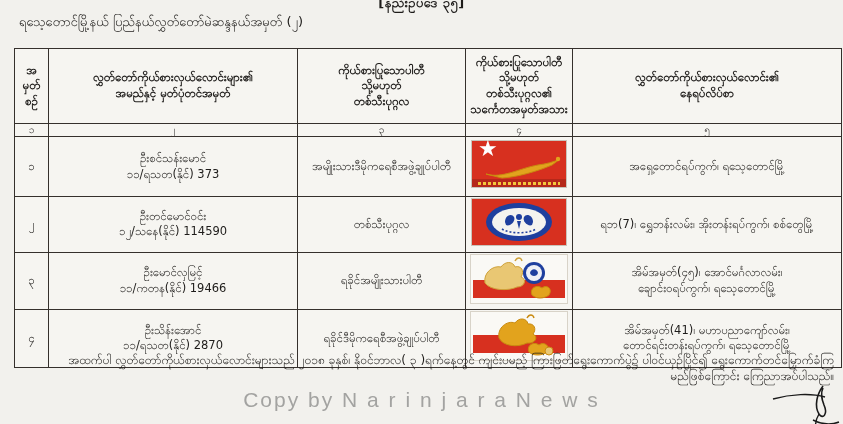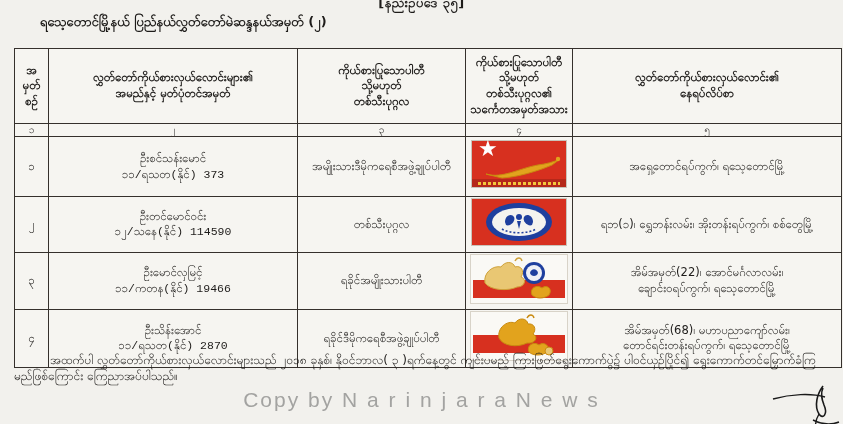--- a/index.html
+++ b/index.html
@@ -7,58 +7,58 @@
     width:843px;height:424px;position:relative;
     background:#f2f1ed;
     font-family:"DejaVu Sans","Liberation Sans",sans-serif;
     color:#1e1c1a;
   }
   .top-note{
     position:absolute;top:-6px;left:0;right:0;text-align:center;
     font-size:13px;font-weight:bold;letter-spacing:.5px;
   }
   .heading{
-    position:absolute;top:13px;left:40px;font-size:13px;font-weight:bold;
+    position:absolute;top:13px;left:19px;font-size:13px;font-weight:normal;
   }
   table.cand{
     position:absolute;left:14px;top:48px;
     border-collapse:collapse;table-layout:fixed;width:827px;
     background:#f6f5f1;
   }
   table.cand td{
     border:1px solid #35302c;
     text-align:center;vertical-align:middle;
     font-size:11.5px;line-height:1.35;padding:2px 3px;
     overflow:hidden;
   }
   .c1{width:34px}.c2{width:249px}.c3{width:168px}.c4{width:107px}.c5{width:269px}
   tr.hmain td{height:70px;font-weight:bold;white-space:pre-line;}
   tr.hnum td{height:12px;font-size:10px;line-height:1;padding:0 2px;}
   tr.r1 td{height:55px} tr.r2 td{height:50px} tr.r3 td{height:51px} tr.r4 td{height:52px}
-  td.namecell{text-align:left;padding-left:10px;font-family:Liberation Mono, monospace;}
+  td.namecell{text-align:left;padding-left:10px;}
   td.addrcell{white-space:pre-line;margin-top:32px;}
   .flagwrap{display:inline-block;position:relative;}
   
   .nld{width:94px;height:46px;background:#d7301f;position:relative;box-shadow:0 0 0 1px #c9c4ba;}
   .nld .star{position:absolute;top:-3px;left:6px;color:#ffffff;font-size:22px;line-height:1;font-family:"DejaVu Sans",sans-serif;}
   .nld .band{position:absolute;left:0;right:0;bottom:0;height:8px;background:#b5281a;}
   .nld .bandtxt{position:absolute;left:6px;right:6px;bottom:2px;height:3px;
     background:repeating-linear-gradient(90deg,#f4c83c 0 3px,rgba(0,0,0,0) 3px 5px);}
   
   .indp{width:94px;height:46px;background:#d7301f;position:relative;box-shadow:0 0 0 1px #c9c4ba;}
   .indp svg{position:absolute;left:0;top:0;}
   
   .whitesym{width:96px;height:48px;background:#faf9f5;position:relative;box-shadow:0 0 0 1px #d8d3c8;}
   .whitesym .redband{position:absolute;left:2px;right:2px;height:18px;background:#d7301f;}
   .anp .redband{top:25px}
   .ald .redband{top:23px}
   .whitesym svg{position:absolute;left:0;top:0;}
   .footer-par{
     position:absolute;left:14px;top:352px;width:820px;
-    font-size:12px;line-height:1.35;text-indent:36px;text-align:left;
+    font-size:12px;line-height:1.35;text-indent:36px;text-align:right;
   }
   .watermark{
     position:absolute;left:0;right:0;top:388px;text-align:center;
     font-size:21px;color:#a3a3a1;letter-spacing:2px;
     font-family:"Liberation Sans",sans-serif;
   }
   .signature{position:absolute;right:2px;bottom:-4px;}
 </style>
 </head>
 <body>
@@ -134,21 +134,21 @@
           <ellipse cx="47" cy="23" rx="33" ry="19" fill="#1e3f9e"></ellipse>
           <ellipse cx="47" cy="23" rx="27" ry="14" fill="#f4f3ef"></ellipse>
           <path d="M33 23 C33 16 40 14 42 18 C44 22 38 28 34 26 Z" fill="#1e3f9e"></path>
           <path d="M61 23 C61 16 54 14 52 18 C50 22 56 28 60 26 Z" fill="#1e3f9e"></path>
           <circle cx="47" cy="18" r="3" fill="#1e3f9e"></circle>
           <path d="M45 22 L49 22 L47 30 Z" fill="#1e3f9e"></path>
           <path d="M30 30 C38 35 56 35 64 30" fill="none" stroke="#1e3f9e" stroke-width="1.6" stroke-dasharray="2 2"></path>
         </svg>
       </span>
     </td>
-    <td class="addrcell">ရဘ(၁)၊ ရွှေဘန်းလမ်း၊ အိုးတန်းရပ်ကွက်၊ စစ်တွေမြို့</td>
+    <td class="addrcell">ရဘ(7)၊ ရွှေဘန်းလမ်း၊ အိုးတန်းရပ်ကွက်၊ စစ်တွေမြို့</td>
   </tr>
 
   <tr class="r3">
     <td>၃</td>
     <td class="namecell">
       <div>ဦးမောင်လှမြင့်</div>
       <div>၁၁/ကတန(နိုင်) 19466</div>
     </td>
     <td>ရခိုင်အမျိုးသားပါတီ</td>
     <td>
@@ -157,21 +157,21 @@
         <svg width="96" height="48">
           <path d="M14 28 C12 18 22 10 30 12 C34 6 42 6 44 12 C50 10 54 16 50 22 C56 24 54 32 46 32 C38 36 20 36 14 28 Z" fill="#e9c773" stroke="#cfa23a" stroke-width="1"></path>
           <path d="M44 6 C46 2 50 2 51 6" fill="none" stroke="#cfa23a" stroke-width="1.4"></path>
           <circle cx="63" cy="18" r="11" fill="#1e3f9e"></circle>
           <circle cx="63" cy="18" r="8" fill="#eef0f5"></circle>
           <path d="M59 18 C60 13 66 13 67 18 C66 22 60 22 59 18 Z" fill="#1e3f9e"></path>
           <path d="M61 40 C58 33 66 29 71 33 C76 29 82 34 78 40 C73 44 65 44 61 40 Z" fill="#e2a31d" stroke="#c98a10" stroke-width="1"></path>
         </svg>
       </span>
     </td>
-    <td class="addrcell">အိမ်အမှတ်(22)၊ အောင်မင်္ဂလာလမ်း၊
+    <td class="addrcell">အိမ်အမှတ်(၄၅)၊ အောင်မင်္ဂလာလမ်း၊
 ချောင်းဝရပ်ကွက်၊ ရသေ့တောင်မြို့</td>
   </tr>
 
   <tr class="r4">
     <td>၄</td>
     <td class="namecell">
       <div>ဦးသိန်းအောင်</div>
       <div>၁၁/ရသတ(နိုင်) 2870</div>
     </td>
     <td>ရခိုင်ဒီမိုကရေစီအဖွဲ့ချုပ်ပါတီ</td>
@@ -179,21 +179,21 @@
       <span class="flagwrap whitesym ald">
         <span class="redband"></span>
         <svg width="96" height="48">
           <path d="M28 26 C26 16 36 8 44 11 C48 5 56 6 57 12 C63 11 66 17 62 22 C68 25 64 32 56 31 C46 36 32 34 28 26 Z" fill="#e2a31d" stroke="#c98a10" stroke-width="1"></path>
           <path d="M56 6 C58 2 62 2 63 6" fill="none" stroke="#c98a10" stroke-width="1.4"></path>
           <path d="M58 40 C55 33 63 29 68 33 C73 29 80 34 76 40 C71 44 62 44 58 40 Z" fill="#e2a31d" stroke="#c98a10" stroke-width="1"></path>
           <circle cx="78" cy="39" r="4" fill="#e9c773" stroke="#c98a10" stroke-width="1"></circle>
         </svg>
       </span>
     </td>
-    <td class="addrcell">အိမ်အမှတ်(68)၊ မဟာပညာကျော်လမ်း၊
+    <td class="addrcell">အိမ်အမှတ်(41)၊ မဟာပညာကျော်လမ်း၊
 တောင်ရင်းတန်းရပ်ကွက်၊ ရသေ့တောင်မြို့</td>
   </tr>
   </tbody>
 </table>
 
 <div class="footer-par">အထက်ပါ လွှတ်တော်ကိုယ်စားလှယ်လောင်းများသည် ၂၀၁၈ ခုနှစ်၊ နိုဝင်ဘာလ( ၃ )ရက်နေ့တွင် ကျင်းပမည့် ကြားဖြတ်ရွေးကောက်ပွဲ၌ ပါဝင်ယှဉ်ပြိုင်၍ ရွေးကောက်တင်မြှောက်ခံကြမည်ဖြစ်ကြောင်း ကြေညာအပ်ပါသည်။</div>
 
 <div class="watermark">Copy by N a r i n j a r a  N e w s</div>
 
 <svg class="signature" width="72" height="44">

